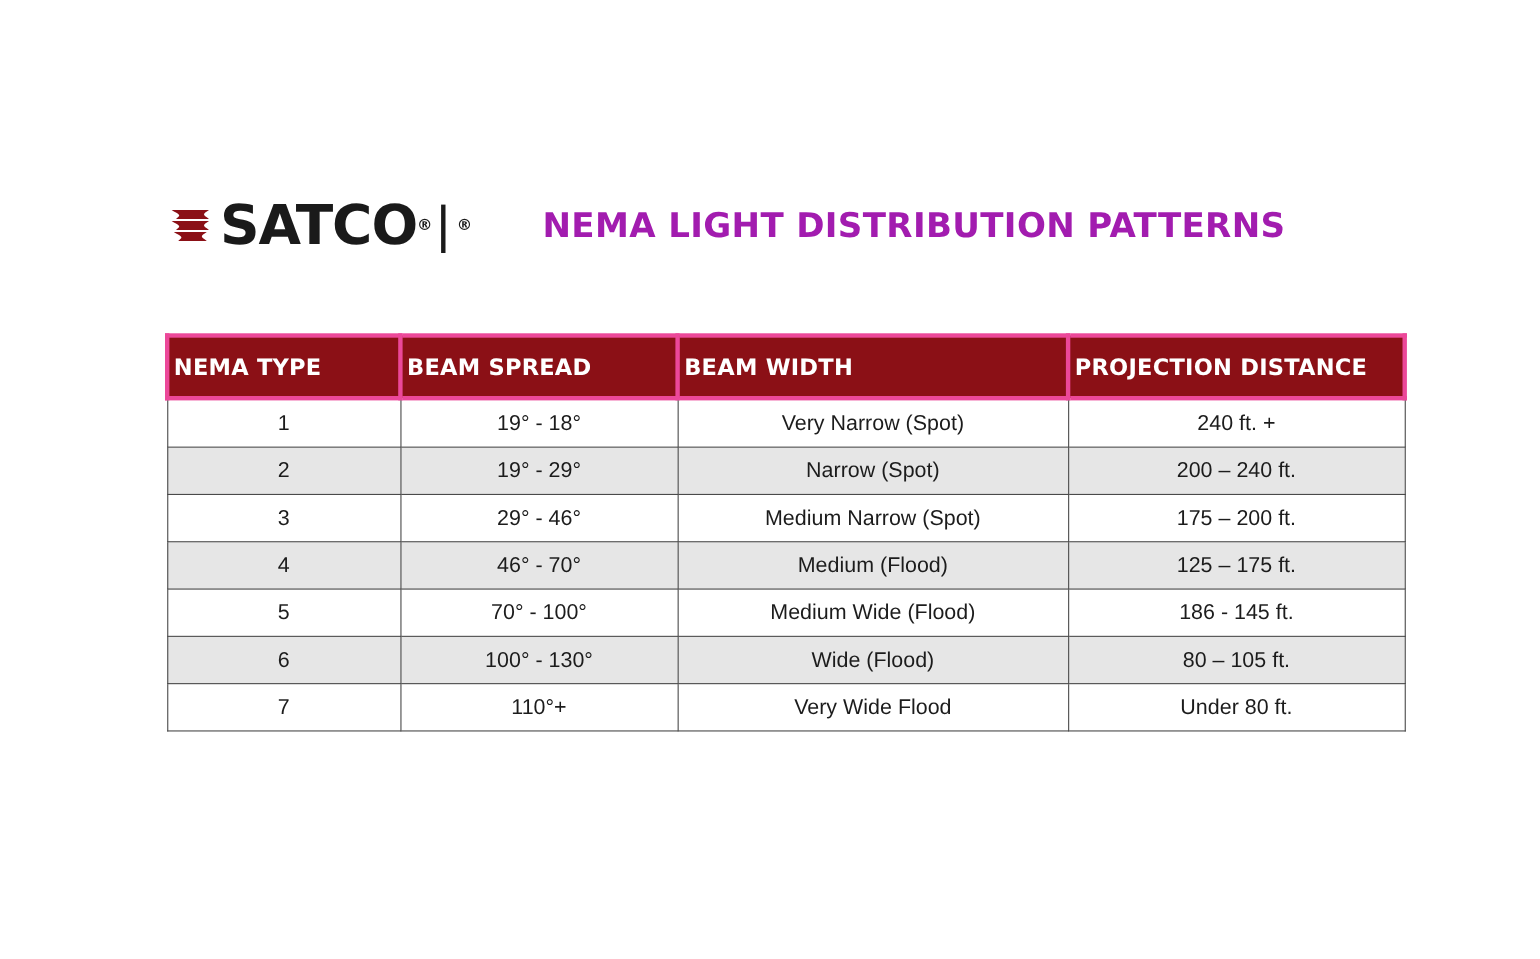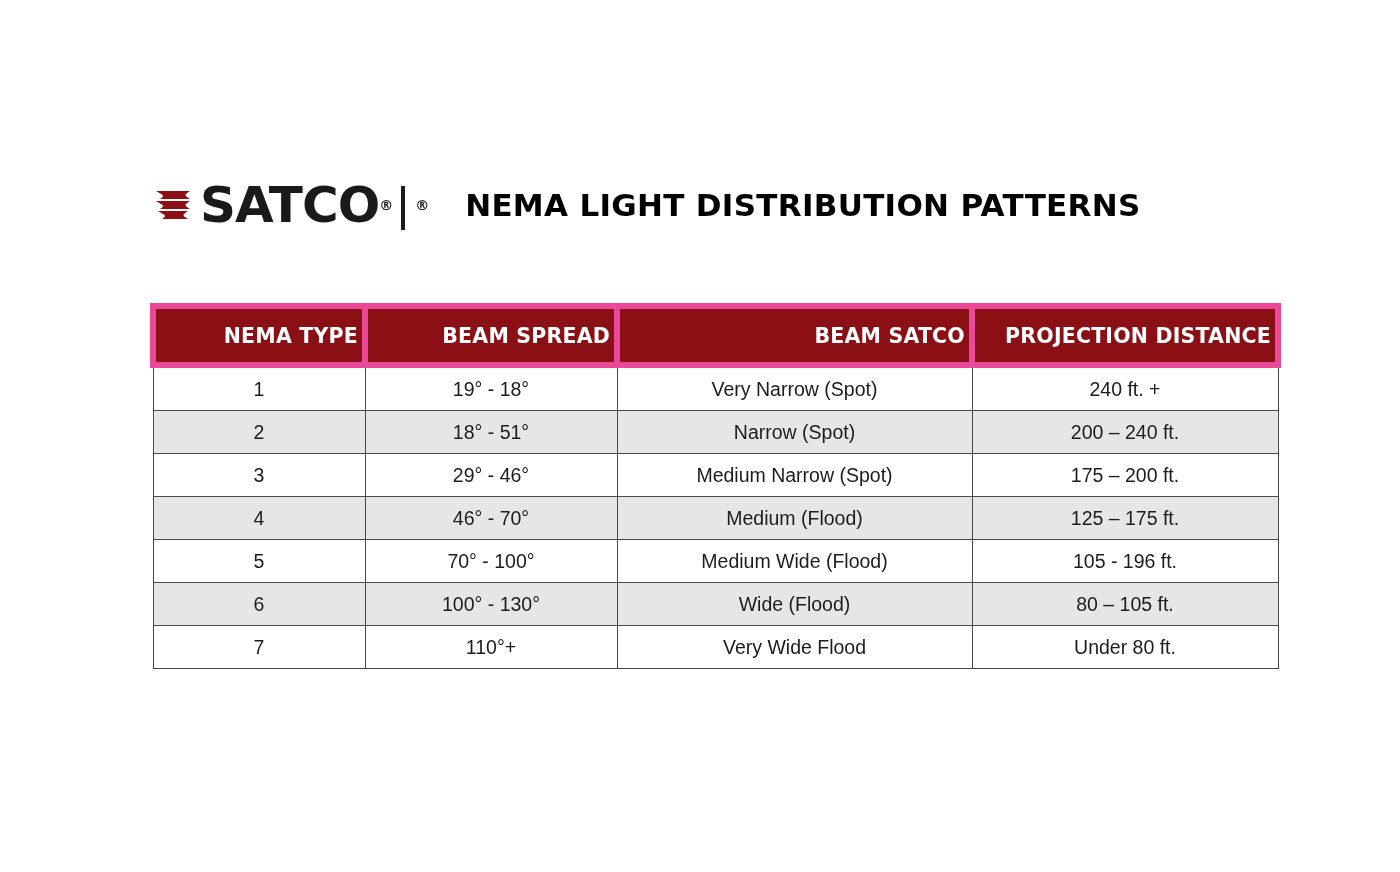--- a/index.html
+++ b/index.html
@@ -71,22 +71,22 @@
     font-size: 50px;
     letter-spacing: -1px;
     color: #1a1a1a;
     line-height: 1;
   }
   .doc-title {
     font-family: "DejaVu Sans", sans-serif;
     font-weight: bold;
     font-size: 31px;
     letter-spacing: 0.3px;
-    color: #000000;
-    margin-left: 36px;
+    color: #a21caf;
+    margin-left: 64px;
     white-space: nowrap;
   }
 
   
   .table-wrap {
     position: absolute;
     left: 150px;
     top: 303px;
     width: 1125px;
   }
@@ -96,22 +96,22 @@
     table-layout: fixed;
   }
   table.nema th {
     background: #8b1016;
     color: #ffffff;
     font-family: "DejaVu Sans", sans-serif;
     font-weight: bold;
     font-size: 20.5px;
     letter-spacing: 0.2px;
     height: 53px;
-    text-align: right;
-    border: 6px solid #ec4899;
+    text-align: left;
+    border: 4px solid #ec4899;
     padding: 0 4px;
   }
   table.nema td {
     height: 42px;
     text-align: center;
     font-family: "Liberation Sans", sans-serif;
     font-size: 19.5px;
     color: #1c1c1c;
     border: 1px solid #4a4a4a;
     padding: 0 4px;
@@ -152,54 +152,54 @@
       <colgroup>
         <col class="c1">
           <col class="c2">
           <col class="c3">
           <col class="c4">
       </colgroup>
       <thead>
         <tr>
           <th>NEMA TYPE</th>
           <th>BEAM SPREAD</th>
-          <th>BEAM SATCO</th>
+          <th>BEAM WIDTH</th>
           <th>PROJECTION DISTANCE</th>
         </tr>
       </thead>
       <tbody>
         <tr>
           <td>1</td>
           <td>19° - 18°</td>
           <td>Very Narrow (Spot)</td>
           <td>240 ft. +</td>
         </tr>
         <tr class="alt">
           <td>2</td>
-          <td>18° - 51°</td>
+          <td>19° - 29°</td>
           <td>Narrow (Spot)</td>
           <td>200 – 240 ft.</td>
         </tr>
         <tr>
           <td>3</td>
           <td>29° - 46°</td>
           <td>Medium Narrow (Spot)</td>
           <td>175 – 200 ft.</td>
         </tr>
         <tr class="alt">
           <td>4</td>
           <td>46° - 70°</td>
           <td>Medium (Flood)</td>
           <td>125 – 175 ft.</td>
         </tr>
         <tr>
           <td>5</td>
           <td>70° - 100°</td>
           <td>Medium Wide (Flood)</td>
-          <td>105 - 196 ft.</td>
+          <td>186 - 145 ft.</td>
         </tr>
         <tr class="alt">
           <td>6</td>
           <td>100° - 130°</td>
           <td>Wide (Flood)</td>
           <td>80 – 105 ft.</td>
         </tr>
         <tr>
           <td>7</td>
           <td>110°+</td>

